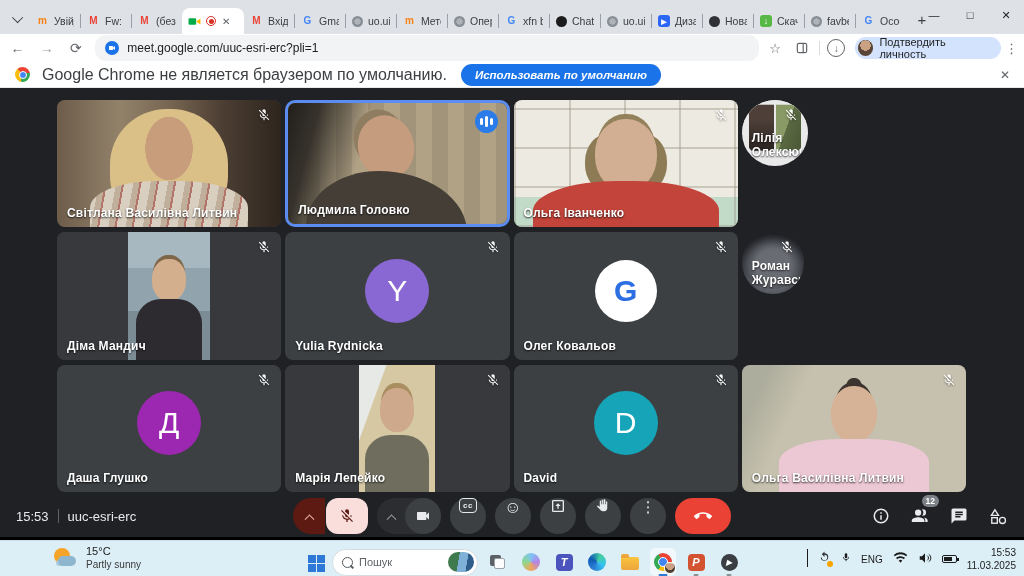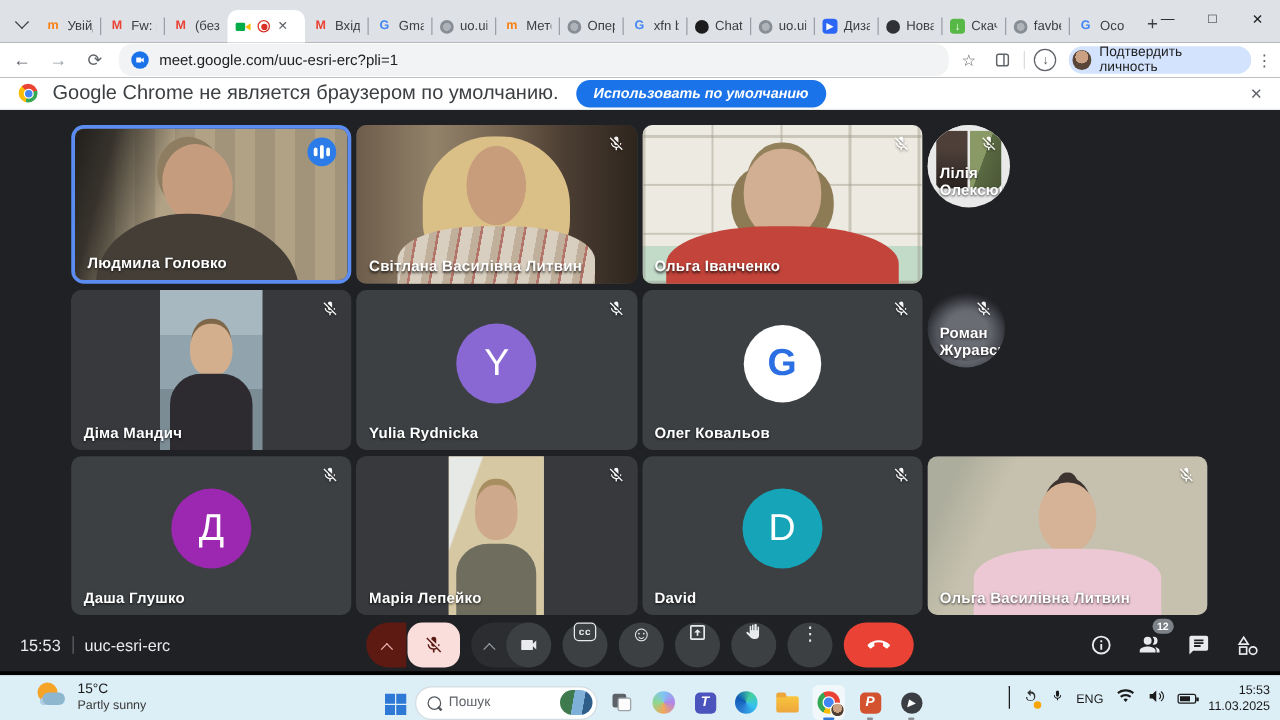--- a/index.html
+++ b/index.html
@@ -117,21 +117,21 @@
   .mbtn.smiley{font-size:17px;}
   .mbtn.morev{font-size:15px;letter-spacing:0;}
   .endcall{width:56px;height:36px;border-radius:18px;background:#ea4335;display:flex;align-items:center;justify-content:center;}
   .m-right{position:absolute;right:14px;display:flex;align-items:center;gap:15px;}
   .r-ic{position:relative;width:24px;height:24px;display:flex;align-items:center;justify-content:center;}
   .badge{position:absolute;top:-9px;right:-7px;background:#7d8288;color:#fff;font-size:8.5px;border-radius:8px;padding:1px 4px;line-height:1.2;font-weight:bold;}
   .cc-box{border:1.7px solid #e8eaed;border-radius:4px;font-size:8px;color:#e8eaed;padding:2px 3px;font-weight:bold;letter-spacing:.5px;}
 
   
   .taskbar{position:absolute;left:0;top:540px;width:1024px;height:36px;background:#dceef6;border-top:1px solid #c8dde8;box-sizing:border-box;}
-  .weather{position:absolute;left:28px;top:4px;display:flex;align-items:flex-start;gap:8px;}
+  .weather{position:absolute;left:52px;top:4px;display:flex;align-items:flex-end;gap:8px;}
   .w-icon{position:relative;width:26px;height:24px;}
   .w-icon .sun{position:absolute;left:2px;top:1px;width:16px;height:16px;border-radius:50%;background:#f6a428;}
   .w-icon .cloud{position:absolute;left:6px;top:9px;width:18px;height:10px;border-radius:8px;background:#8fb6cf;box-shadow:-4px 2px 0 -2px #aecde0;}
   .w-temp{font-size:11px;color:#1b1b1b;line-height:1.25;}
   .w-cond{font-size:10px;color:#3a3a3a;line-height:1.2;}
   .tb-center{position:absolute;left:308px;top:3px;display:flex;align-items:center;gap:7px;}
   .winlogo{width:17px;height:17px;display:grid;grid-template-columns:8px 8px;grid-template-rows:8px 8px;gap:1px;margin-top:6px;}
   .winlogo i{background:#2e79d6;}
   .searchpill{width:146px;height:27px;margin-top:4px;background:#fff;border:1px solid #d5dde2;border-radius:14px;display:flex;align-items:center;padding:0 3px 0 9px;box-sizing:border-box;gap:6px;}
   .searchpill .mag{width:11px;height:11px;border:1.6px solid #54595e;border-radius:50%;position:relative;box-sizing:border-box;flex:0 0 11px;}
@@ -304,35 +304,35 @@
 
   <div class="notifbar">
     <span class="chromelogo"></span>
     <span class="notif-msg">Google Chrome не является браузером по умолчанию.</span>
     <button class="notif-btn">Использовать по умолчанию</button>
     <span class="notif-close">✕</span>
   </div>
 
   <div class="meet">
     <div id="tiles" class="tiles">
+        <div class="tile v-svitlana">
+          <div class="scene"></div>
+          <span class="micoff"><svg width="14" height="14" viewBox="0 0 24 24">
+              <path fill="#fff" d="M15 10.6V5a3 3 0 0 0-6 0v.2l6 5.4zM19 11h-1.7c0 .6-.1 1.2-.3 1.7l1.3 1.2c.4-.9.7-1.9.7-2.9zM4.3 3 3 4.3l6 6V11a3 3 0 0 0 3 3c.4 0 .8-.1 1.2-.2l1.7 1.5c-.9.5-1.9.7-2.9.7-3 0-5.7-2.3-5.7-5H4.7c0 3.4 2.7 6.2 6.3 6.7V21h2v-3.3c.9-.1 1.8-.4 2.6-.9l4.1 4.2 1.3-1.3L4.3 3z"></path>
+            </svg></span>
+          <div class="pname">Світлана Василівна Литвин</div>
+        </div>
         <div class="tile v-lyudmyla speaking">
           <div class="scene"></div>
           <div class="speak-ind">
             <i></i>
             <i></i>
             <i></i>
           </div>
           <div class="pname">Людмила Головко</div>
-        </div>
-        <div class="tile v-svitlana">
-          <div class="scene"></div>
-          <span class="micoff"><svg width="14" height="14" viewBox="0 0 24 24">
-              <path fill="#fff" d="M15 10.6V5a3 3 0 0 0-6 0v.2l6 5.4zM19 11h-1.7c0 .6-.1 1.2-.3 1.7l1.3 1.2c.4-.9.7-1.9.7-2.9zM4.3 3 3 4.3l6 6V11a3 3 0 0 0 3 3c.4 0 .8-.1 1.2-.2l1.7 1.5c-.9.5-1.9.7-2.9.7-3 0-5.7-2.3-5.7-5H4.7c0 3.4 2.7 6.2 6.3 6.7V21h2v-3.3c.9-.1 1.8-.4 2.6-.9l4.1 4.2 1.3-1.3L4.3 3z"></path>
-            </svg></span>
-          <div class="pname">Світлана Василівна Литвин</div>
         </div>
         <div class="tile v-olha-i">
           <div class="scene"></div>
           <span class="micoff"><svg width="14" height="14" viewBox="0 0 24 24">
               <path fill="#fff" d="M15 10.6V5a3 3 0 0 0-6 0v.2l6 5.4zM19 11h-1.7c0 .6-.1 1.2-.3 1.7l1.3 1.2c.4-.9.7-1.9.7-2.9zM4.3 3 3 4.3l6 6V11a3 3 0 0 0 3 3c.4 0 .8-.1 1.2-.2l1.7 1.5c-.9.5-1.9.7-2.9.7-3 0-5.7-2.3-5.7-5H4.7c0 3.4 2.7 6.2 6.3 6.7V21h2v-3.3c.9-.1 1.8-.4 2.6-.9l4.1 4.2 1.3-1.3L4.3 3z"></path>
             </svg></span>
           <div class="pname">Ольга Іванченко</div>
         </div>
         <div class="tile a-liliya">
           <div class="avatar-wrap">

